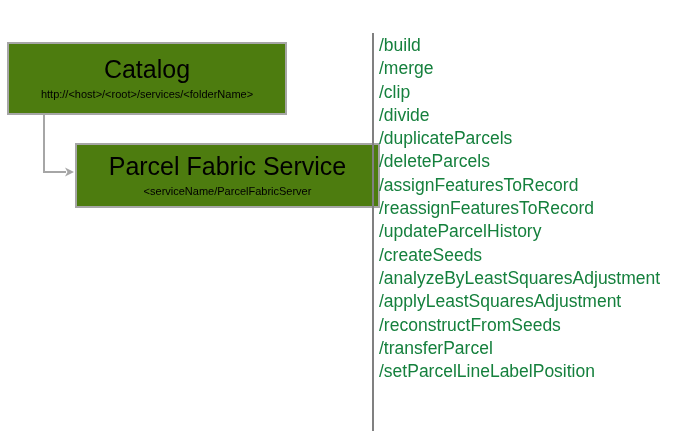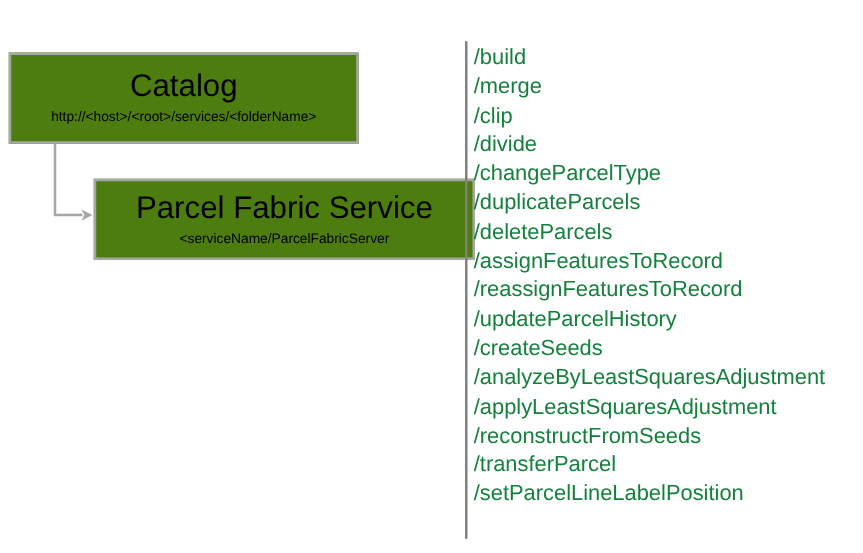--- a/index.html
+++ b/index.html
@@ -103,21 +103,20 @@
     <div class="node-subtitle">&lt;serviceName/ParcelFabricServer</div>
   </div>
 
   <div class="divider-line"></div>
 
   <div class="endpoint-list">
       <div class="endpoint">/build</div>
       <div class="endpoint">/merge</div>
       <div class="endpoint">/clip</div>
       <div class="endpoint">/divide</div>
-      <div class="endpoint">/changeParcelType</div>
       <div class="endpoint">/duplicateParcels</div>
       <div class="endpoint">/deleteParcels</div>
       <div class="endpoint">/assignFeaturesToRecord</div>
       <div class="endpoint">/reassignFeaturesToRecord</div>
       <div class="endpoint">/updateParcelHistory</div>
       <div class="endpoint">/createSeeds</div>
       <div class="endpoint">/analyzeByLeastSquaresAdjustment</div>
       <div class="endpoint">/applyLeastSquaresAdjustment</div>
       <div class="endpoint">/reconstructFromSeeds</div>
       <div class="endpoint">/transferParcel</div>

